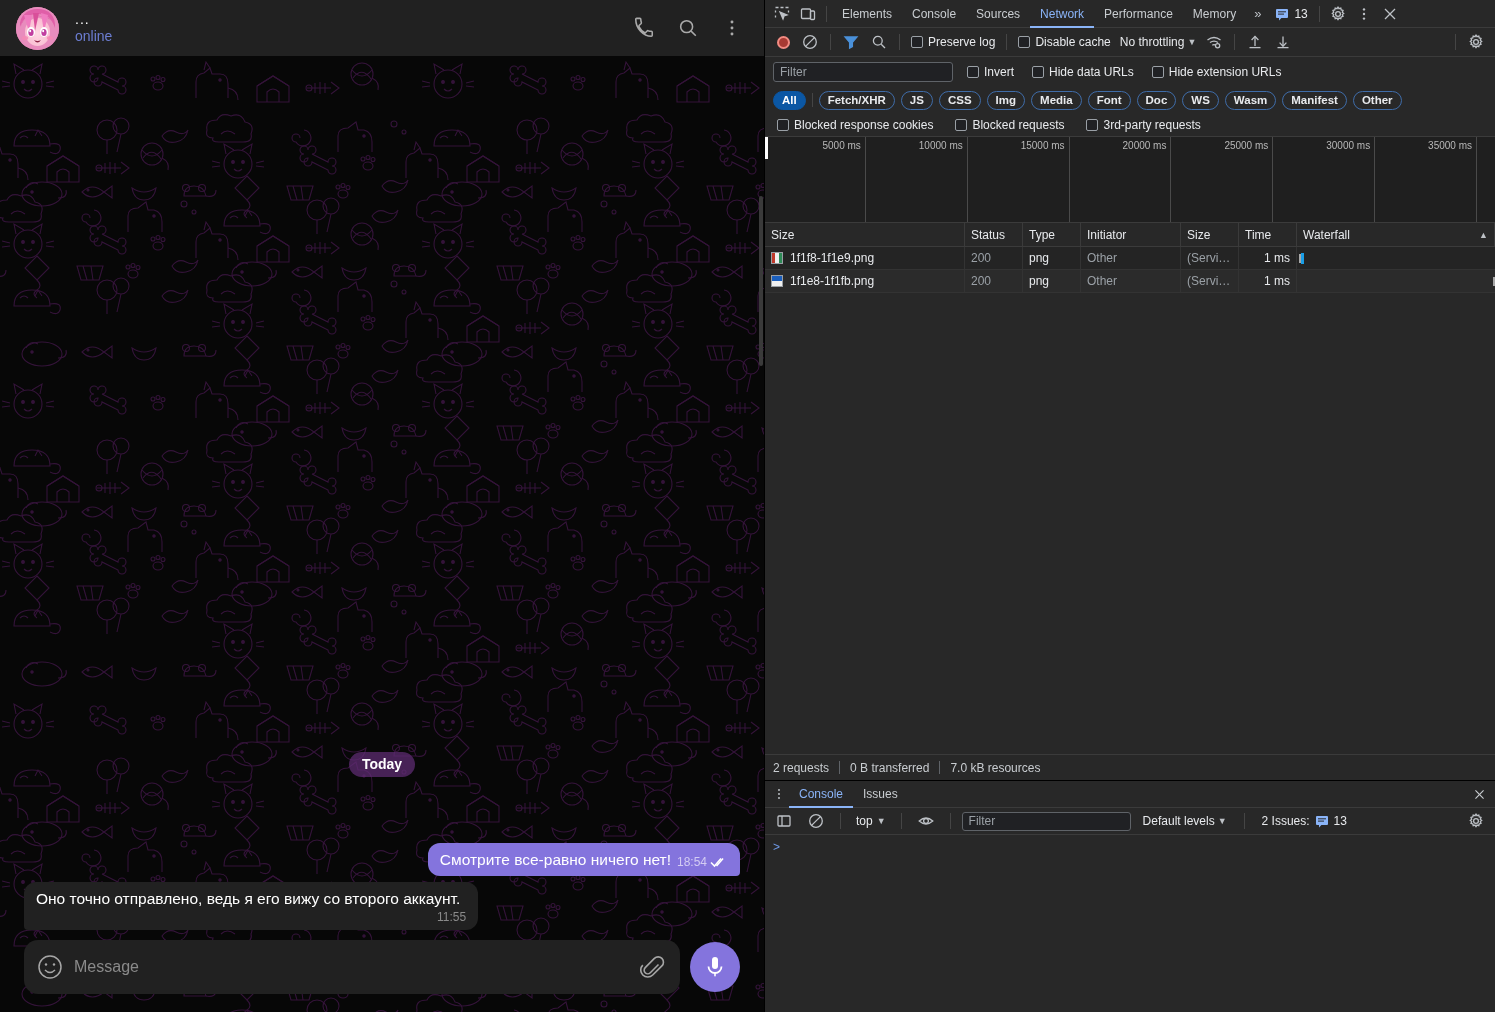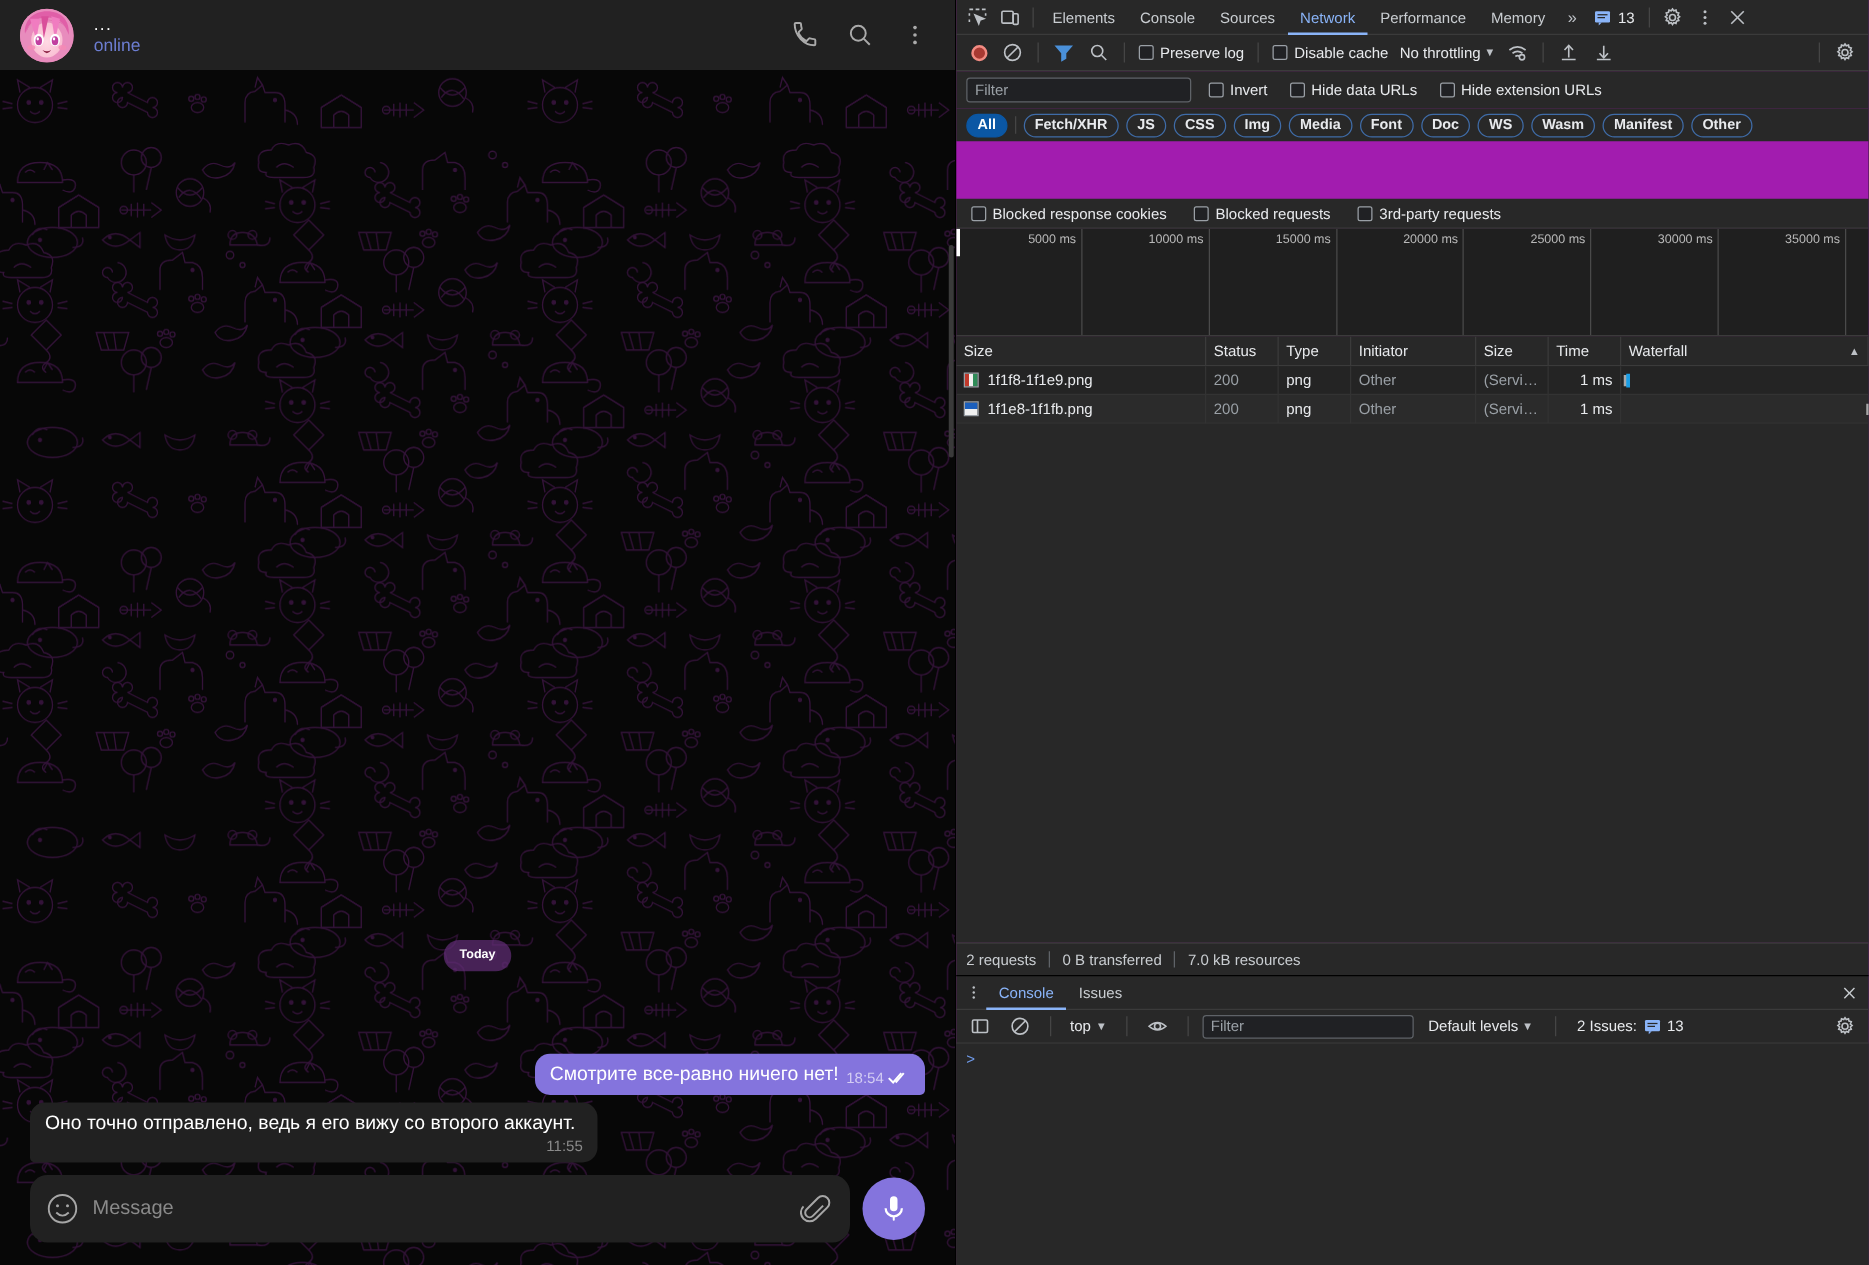--- a/index.html
+++ b/index.html
@@ -46,21 +46,21 @@
   }
   .pattern { position: absolute; inset: 0; opacity: 1; }
 
   .chat-scroll {
     position: absolute; inset: 0; padding: 0 24px;
     display: flex; flex-direction: column; justify-content: flex-end;
   }
   .day-pill-row { display: flex; justify-content: center; margin-bottom: 18px; }
   .day-pill {
     background: rgba(98, 45, 120, 0.70); color: #fff;
-    font-size: 10px; font-weight: bold; border-radius: 13px;
+    font-size: 14px; font-weight: bold; border-radius: 13px;
     padding: 4px 13px 5px; line-height: 16px;
   }
   .msg-row { display: flex; margin-bottom: 6px; }
   .msg-row.out { justify-content: flex-end; margin-top: 48px; }
   .msg-row.in { justify-content: flex-start; }
   .bubble {
     max-width: 480px; position: relative;
     padding: 7px 12px 6px 12px; border-radius: 12px;
     font-size: 15.5px; line-height: 20px; color: #ffffff;
   }
@@ -100,21 +100,21 @@
   .mic-btn svg { width: 24px; height: 24px; fill: #ffffff; }
 
   .tg-scrollbar {
     position: absolute; right: 1px; top: 140px; width: 4px; height: 170px;
     background: #3a3a3a; border-radius: 2px;
   }
 
   
   .dt {
     width: 731px; height: 1012px; flex: 0 0 731px;
-    background: #a21caf; color: #e8eaed;
+    background: #7f1d1d; color: #e8eaed;
     font-size: 12px; display: flex; flex-direction: column;
     border-left: 1px solid #000;
   }
   .dt-tabbar {
     height: 28px; background: #282828; display: flex; align-items: center;
     padding-left: 4px; border-bottom: 1px solid #3b3b3b; flex: 0 0 28px;
   }
   .dt-ico {
     width: 26px; height: 26px; display: flex; align-items: center; justify-content: center;
     color: #bdc1c6; cursor: pointer;
@@ -166,21 +166,21 @@
   .chip {
     height: 19px; line-height: 17px; padding: 0 8px; border-radius: 10px;
     border: 1px solid #3f6ca8; color: #e8eaed; font-size: 11.5px; cursor: pointer;
     font-weight: bold; white-space: nowrap;
   }
   .chip.active { background: #0b57a4; border-color: #0b57a4; color: #fff; }
   .chip-sep { width: 1px; height: 14px; background: #454545; }
 
   .dt-blockbar {
     height: 24px; display: flex; align-items: center; padding: 0 8px; gap: 14px;
-    flex: 0 0 24px; border-bottom: 1px solid #3b3b3b; background: #282828; margin-top: 46px;
+    flex: 0 0 24px; border-bottom: 1px solid #3b3b3b; background: #282828;
   }
 
   .dt-overview {
     height: 86px; background: #1f1f1f; position: relative; flex: 0 0 86px;
     border-bottom: 1px solid #3b3b3b; overflow: hidden;
   }
   .ov-grid { position: absolute; inset: 0; display: flex; justify-content: center; }
   .ov-cell { position: relative; border-right: 1px solid #4a4a4a; }
   .ov-lbl { position: absolute; top: 3px; right: 4px; font-size: 10px; color: #b8b8b8; white-space: nowrap; }
   .ov-lbl.first { color: #b8b8b8; }

